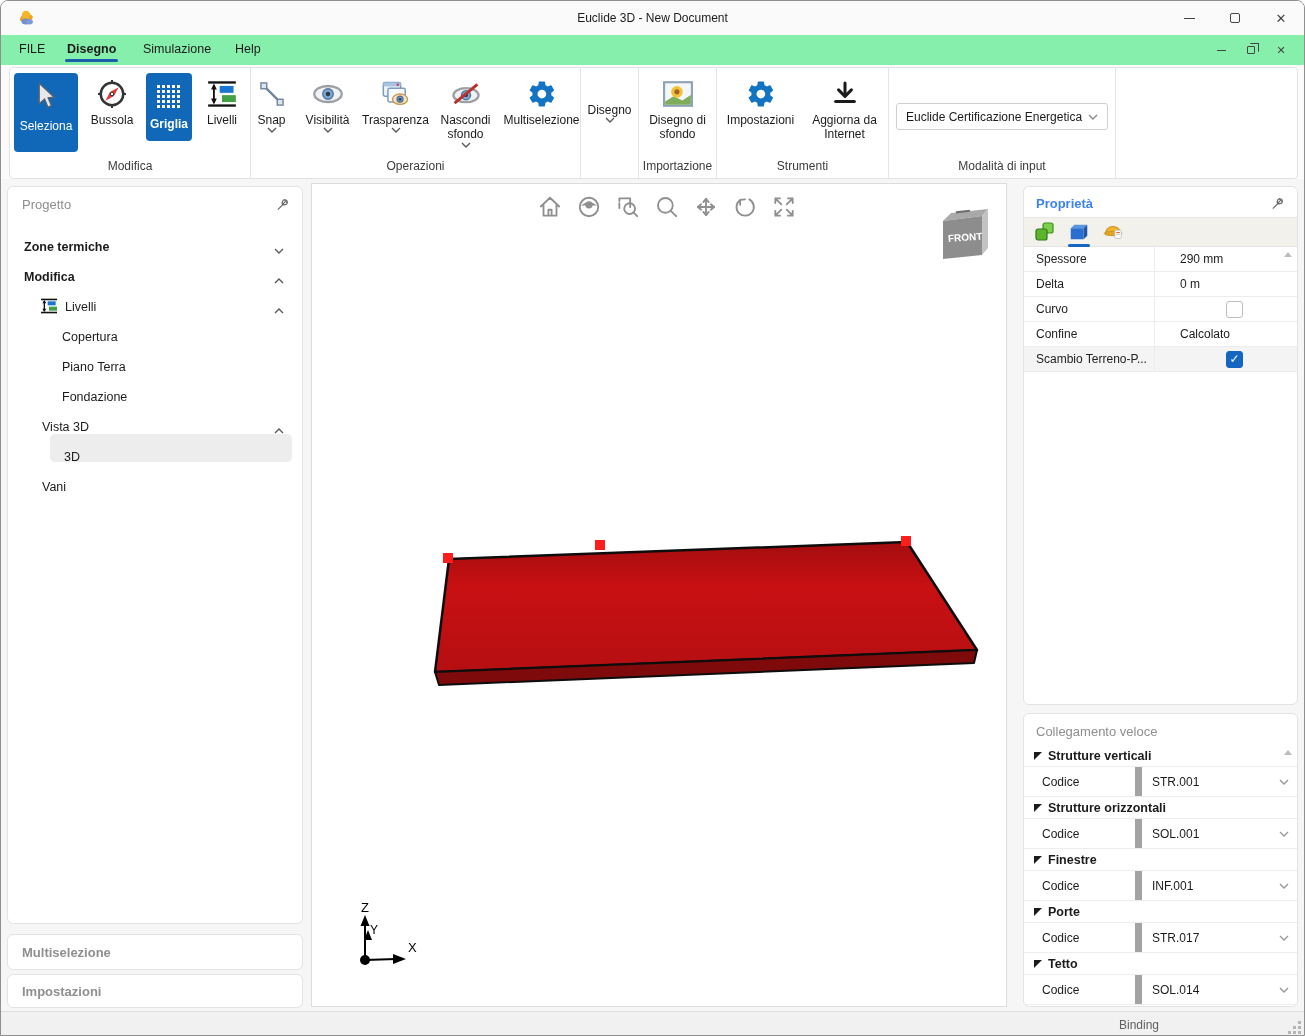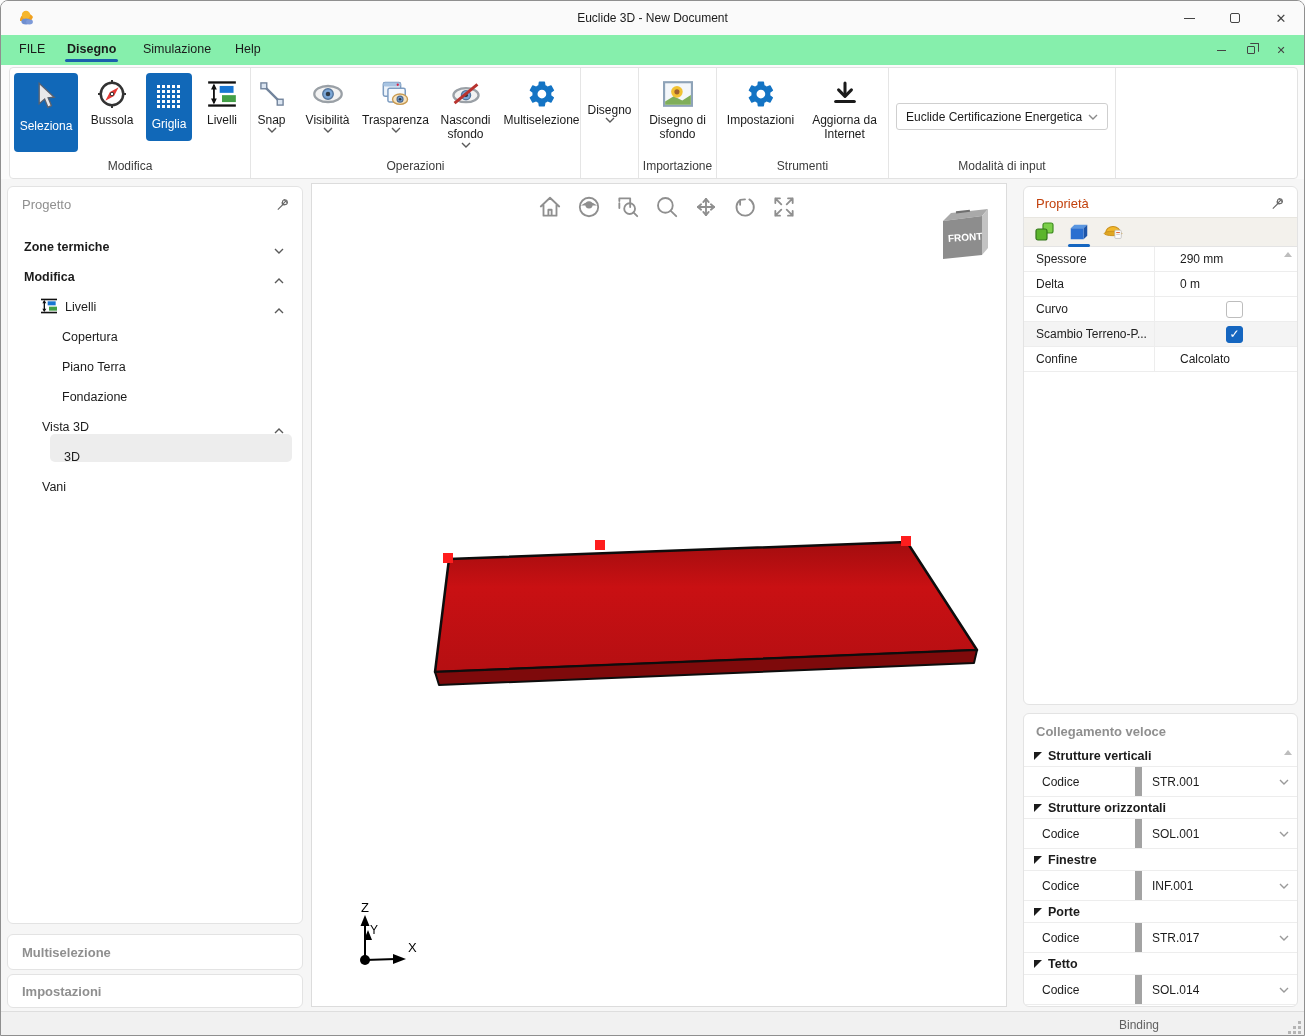--- a/index.html
+++ b/index.html
@@ -73,21 +73,21 @@
   
   .viewport { position:absolute; left:310px; top:4px; width:696px; height:824px; background:#fff; border:1px solid #dcdcdc; }
   .vp-toolbar { position:absolute; left:225px; top:10px; display:flex; gap:13px; }
   .vp-ic { width:26px; height:26px; }
   .vp-ic svg { stroke:#8f8f8f; fill:none; stroke-width:1.7; stroke-linecap:round; stroke-linejoin:round; }
   .scene { position:absolute; left:0; top:0; width:696px; height:824px; }
   .cube { position:absolute; right:14px; top:20px; }
   
   .rt { left:1022px; top:7px; width:275px; height:519px; }
   .rt-hd { display:flex; justify-content:space-between; align-items:center; padding:9px 12px 6px 12px; }
-  .rt-hd .panel-title { color:#c2410c; font-weight:normal; }
+  .rt-hd .panel-title { color:#3b82f6; font-weight:bold; }
   .prop-toolbar { height:30px; background:#f3f1ec; border-top:1px solid #e8e6e0; border-bottom:1px solid #e4e4e4;
     display:flex; align-items:center; gap:12px; padding-left:10px; position:relative; }
   .ptb-ic { width:22px; height:22px; position:relative; display:flex; align-items:center; justify-content:center; }
   .ptb-sel::after { content:""; position:absolute; left:0; right:0; bottom:-4px; height:3px; background:#1566c0; border-radius:2px; }
   .prop-table { position:relative; }
   .prow { display:flex; height:25px; border-bottom:1px solid #ededed; align-items:center; }
   .prow .pl { width:131px; padding-left:12px; border-right:1px solid #ededed; height:100%; display:flex; align-items:center; color:#222; }
   .prow .pv { flex:1; padding-left:8px; display:flex; align-items:center; height:100%;margin-left:17px; }
   .prow.hl { background:#f4f4f4; }
   .pv.center { justify-content:center; padding-left:0; }
@@ -169,21 +169,21 @@
             <circle cx="12" cy="12" r="9" fill="#fff" stroke="#333" stroke-width="2"></circle>
             <path d="M12 0.8v2.4M12 20.8v2.4M0.8 12h2.4M20.8 12h2.4" stroke="#333" stroke-width="1.6"></path>
             <g transform="rotate(45 12 12)">
                 <polygon points="12,4.5 14.3,12 12,19.5 9.7,12" fill="#e53935"></polygon>
               </g>
             <circle cx="12" cy="12" r="1.4" fill="#fff" stroke="#333" stroke-width="0.8"></circle>
           </svg>
         </span>
         <span class="lbl">Bussola</span>
       </div>
-      <div class="rb-btn blue" style="width:46px; height:68px;">
+      <div class="rb-btn blue" style="width:46px; height:68px;font-weight:bold;">
         <span class="ic" style="height:40px;">
             <span class="grid-icon"></span>
           </span>
         <span class="lbl">Griglia</span>
       </div>
       <div class="rb-btn" style="width:48px;">
         <span class="ic">
           <svg width="30" height="28" viewBox="0 0 26 24">
             <rect x="1" y="1" width="24" height="2" fill="#111"></rect>
             <rect x="1" y="21" width="24" height="2" fill="#111"></rect>
@@ -539,36 +539,36 @@
       <div class="prow">
         <span class="pl">Delta</span>
         <span class="pv">0 m</span>
       </div>
       <div class="prow">
         <span class="pl">Curvo</span>
         <span class="pv center">
             <span class="cb"></span>
           </span>
       </div>
+      <div class="prow">
+        <span class="pl">Confine</span>
+        <span class="pv">Calcolato</span>
+      </div>
       <div class="prow hl">
         <span class="pl">Scambio Terreno-P...</span>
         <span class="pv center">
             <span class="cb on">✓</span>
           </span>
       </div>
-      <div class="prow">
-        <span class="pl">Confine</span>
-        <span class="pv">Calcolato</span>
-      </div>
     </div>
   </div>
 
   <div class="panel ql">
     <div class="ql-hd">
-      <span class="panel-title" style="font-weight:bold;">Collegamento veloce</span>
+      <span class="panel-title" style="font-weight:normal;">Collegamento veloce</span>
     </div>
     <div style="position:relative;">
       <span class="scroll-up" style="top:5px;"></span>
 
       <div class="ql-sec">
         <span class="tri"></span>
         <span class="txt">Strutture verticali</span>
       </div>
       <div class="qrow">
         <span class="pl">Codice</span>

